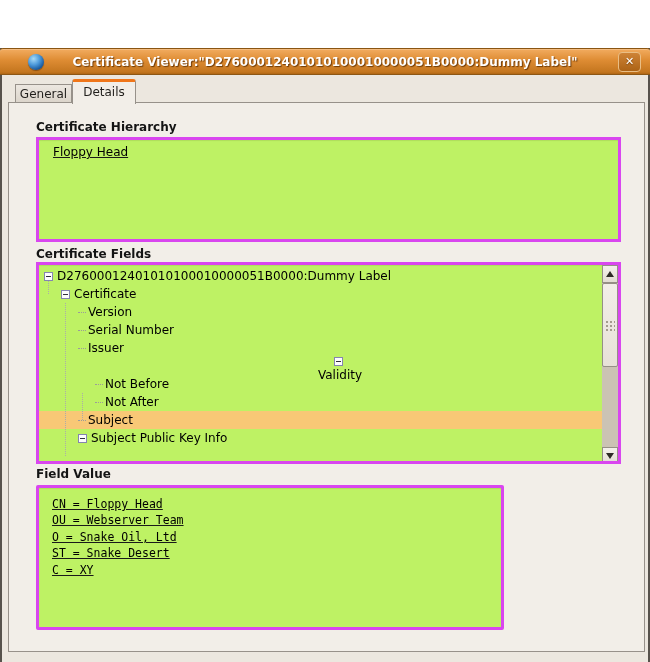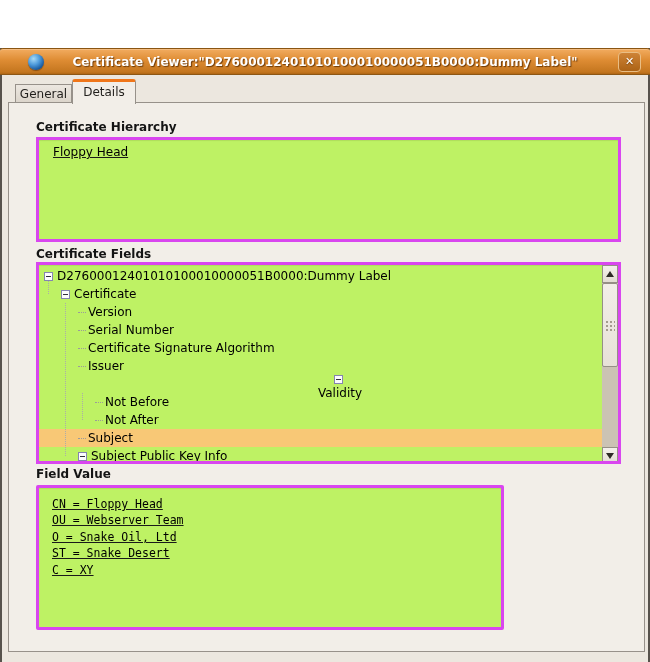--- a/index.html
+++ b/index.html
@@ -130,24 +130,20 @@
           <div class="tree-row" style="padding-left: 39px;">
             <span class="dash"></span>
             <span class="tree-label">Version</span>
           </div>
           <div class="tree-row" style="padding-left: 39px;">
             <span class="dash"></span>
             <span class="tree-label">Serial Number</span>
           </div>
           <div class="tree-row" style="padding-left: 39px;">
             <span class="dash"></span>
-            <span class="tree-label">Certificate Signature Algorithm</span>
-          </div>
-          <div class="tree-row" style="padding-left: 39px;">
-            <span class="dash"></span>
             <span class="tree-label">Issuer</span>
           </div>
           <div class="tree-row" style="padding-left: 39px; flex-direction: column;">
             <span class="expander"></span>
             <span class="tree-label">Validity</span>
           </div>
           <div class="tree-row" style="padding-left: 56px;">
             <span class="dash"></span>
             <span class="tree-label">Not Before</span>
           </div>

